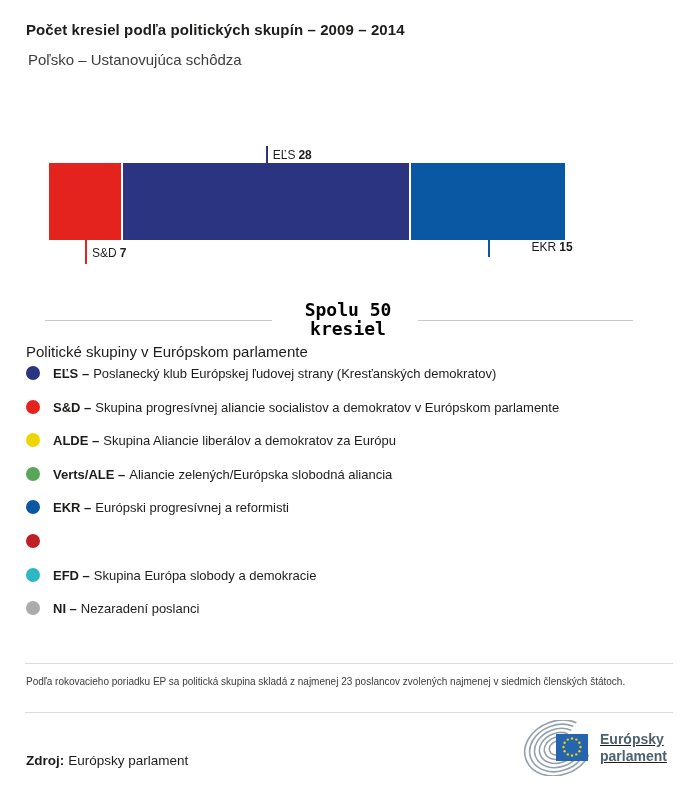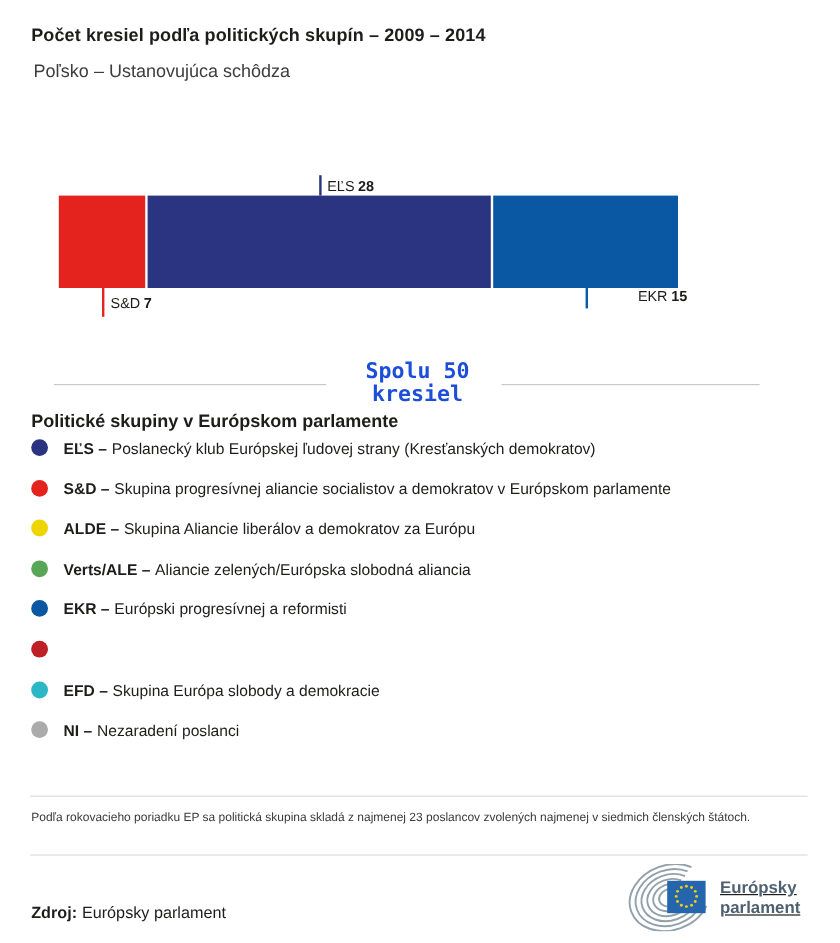--- a/index.html
+++ b/index.html
@@ -27,25 +27,25 @@
   .co-ekr{top:94px;height:17px;align-items:flex-start;gap:37px;}
   .co-ekr .tick{height:17px;}
 
   
   .divline{top:320px;height:1px;background:#c9c9c9;}
   .divline.left{left:45px;width:227px;}
   .divline.right{left:418px;width:215px;}
   .total-text{
     left:280px;top:300px;width:136px;text-align:center;
     font-family:"DejaVu Sans Mono", monospace;font-weight:bold;
-    font-size:18px;line-height:19px;color:#1d4ed8;
+    font-size:18px;line-height:19px;color:#000000;
   }
 
   
-  .legend-heading{left:26px;top:343px;font-size:15px;font-weight:bold;}
+  .legend-heading{left:26px;top:343px;font-size:15px;font-weight:normal;}
   .legend{left:26px;top:366px;width:660px;}
   .legend-row{display:flex;height:33.6px;}
   .dot{width:14px;height:14px;border-radius:50%;flex:0 0 14px;margin-right:13px;}
   .legend-text{font-size:13px;line-height:16px;}
   .legend-text b{margin-right:4px;}
 
   
   .rule{left:25px;width:648px;height:1px;background:#dcdcdc;}
   .rule1{top:663px;}
   .rule2{top:712px;}

